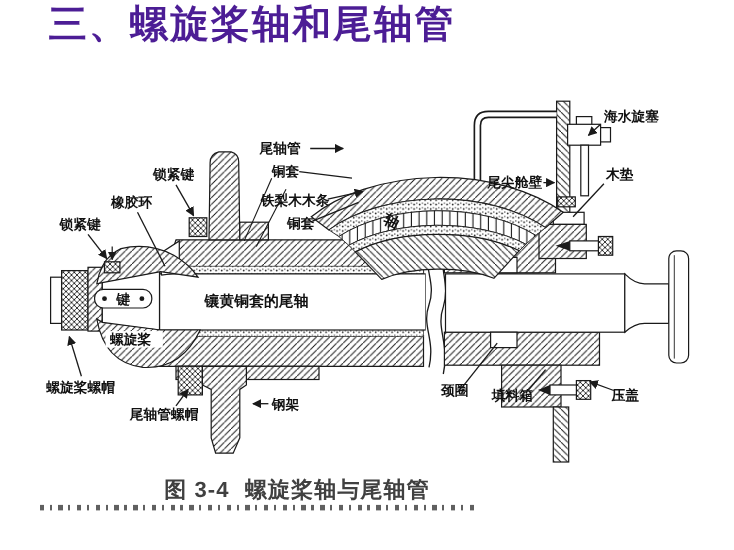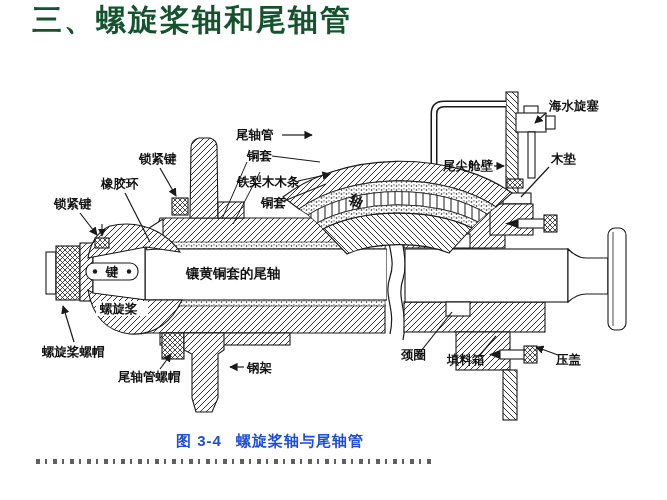--- a/index.html
+++ b/index.html
@@ -2,33 +2,33 @@
 <html><head>
 <meta charset="utf-8">
 <style>
   html,body{margin:0;padding:0;}
   body{
     width:667px;height:500px;position:relative;overflow:hidden;
     background:#ffffff;
     font-family:"Liberation Sans","DejaVu Sans",sans-serif;
   }
   .slide-title{
-    position:absolute;left:32px;top:2px;margin:0;
-    font-size:30px;font-weight:800;letter-spacing:2px;line-height:1.2;
-    color:#14532d;white-space:nowrap;
+    position:absolute;left:44px;top:2px;margin:0;
+    font-size:35px;font-weight:800;letter-spacing:2px;line-height:1.2;
+    color:#4c1d95;white-space:nowrap;
   }
   #diagram{position:absolute;left:0;top:0;}
   text.lbl{
     font-family:"Liberation Sans","DejaVu Sans",sans-serif;
     font-size:12.5px;font-weight:bold;fill:#111;
   }
   text.big{font-size:13.5px;}
   .figure-caption{
     position:absolute;left:0;top:432px;width:540px;text-align:center;
-    font-size:15px;font-weight:bold;color:#1d4ed8;letter-spacing:1px;
+    font-size:20px;font-weight:bold;color:#404040;letter-spacing:1px;
   }
   .figure-caption .num{margin-right:14px;}
   .clipped-line{
     position:absolute;left:36px;top:459px;width:398px;height:5px;overflow:hidden;
     background:repeating-linear-gradient(90deg,#2b2b2b 0 4px,transparent 4px 9px,#2b2b2b 9px 11px,transparent 11px 17px);
     opacity:.75;
   }
 </style>
 </head>
 <body>

